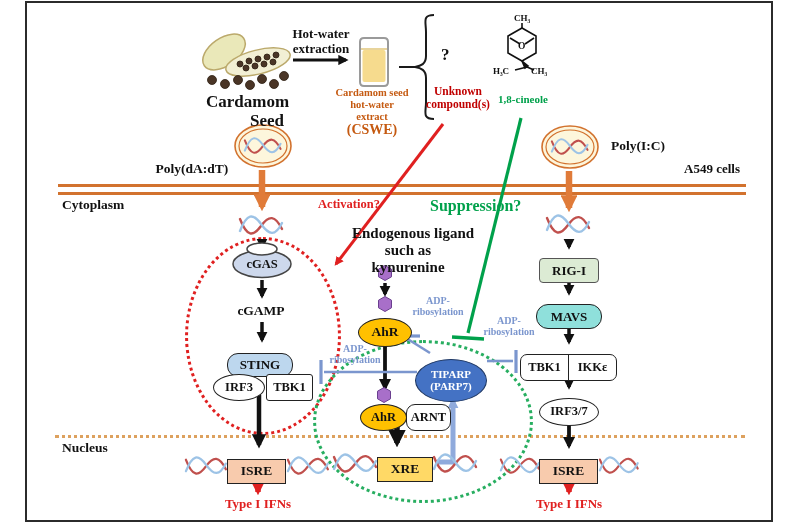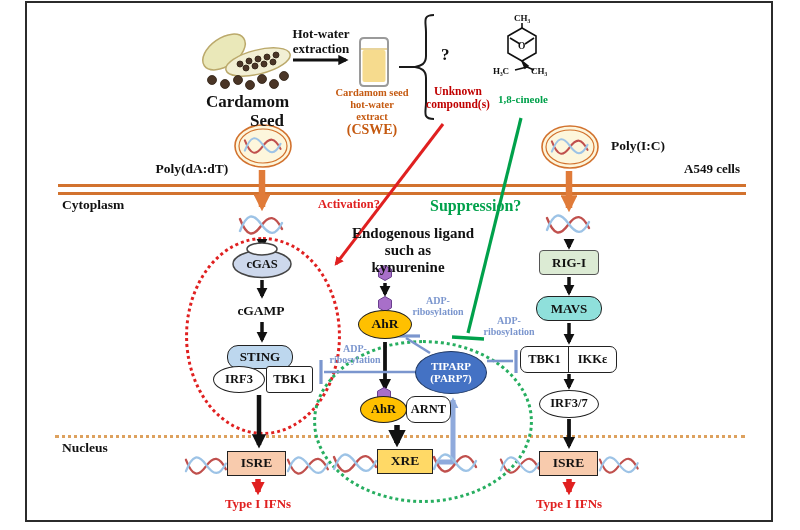--- a/index.html
+++ b/index.html
@@ -2,21 +2,21 @@
 <html style="--membrane: #D2722E; --nucleus-line: #DDA15E; --activation-red: #E02020; --suppression-green: #00A14B; --adp-blue: #7B96CE; --feedback-blue: #8FAADC; --tiparp-fill: #4472C4; --ahr-fill: #FFC000; --xre-fill: #FFD966; --isre-fill: #F8CBAD; --sting-fill: #BDD7EE; --cgas-fill: #CDD8EC; --rigi-fill: #DCEBD4; --mavs-fill: #8FE0DB; --extract-orange: #C55A11; --unknown-red: #C00000; --dna-red: #C0504D; --dna-blue: #9DC3E6; --ligand-purple: #A86FC9;"><head>
 <meta charset="utf-8">
 <style>
   html,body{margin:0;padding:0;background:#fff;}
   #stage{position:relative;width:800px;height:530px;background:#fff;overflow:hidden;
          font-family:"Liberation Serif",serif;}
   .lbl{position:absolute;font-family:"Liberation Serif",serif;font-weight:700;color:#111;
        text-align:center;line-height:1.12;white-space:nowrap;}
   .node{position:absolute;display:flex;flex-direction:column;align-items:center;justify-content:center;
         font-family:"Liberation Serif",serif;font-weight:700;color:#111;border:1.4px solid #222;
-        background:#fff;box-sizing:border-box;text-align:center;line-height:1.05;}
+        background:#fff;box-sizing:border-box;text-align:center;line-height:1.05;margin-top:8px;}
   .frame{position:absolute;left:25px;top:1px;width:748px;height:521px;border:2px solid #2b2b2b;box-sizing:border-box;}
   .membrane{position:absolute;left:58px;width:688px;height:3px;background:var(--membrane);}
   .nucleus-line{position:absolute;left:55px;top:435px;width:690px;height:0;border-top:3px dotted var(--nucleus-line);}
   .red-ellipse{position:absolute;left:185px;top:237px;width:150px;height:192px;border:3px dotted var(--activation-red);border-radius:50%;}
   .green-ellipse{position:absolute;left:313px;top:340px;width:214px;height:157px;border:3px dotted #27AE60;border-radius:50%;}
   svg{position:absolute;left:0;top:0;}
   .dnaA{fill:none;stroke:var(--dna-red);stroke-width:2.4;stroke-linecap:round;}
   .dnaB{fill:none;stroke:var(--dna-blue);stroke-width:2.4;stroke-linecap:round;}
   .blueln{stroke:var(--adp-blue);stroke-width:2.6;fill:none;}
   .blue-txt{color:var(--adp-blue);font-size:10px;}

